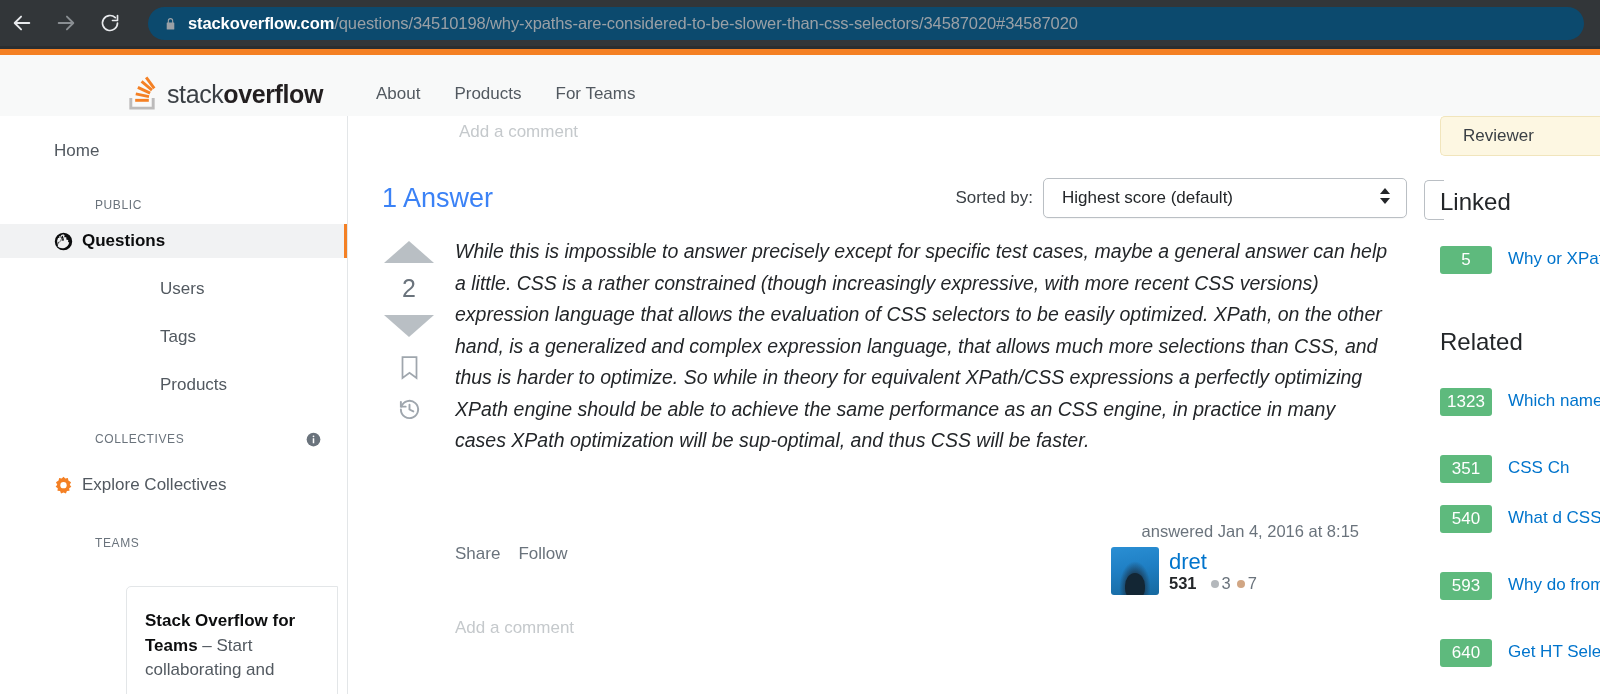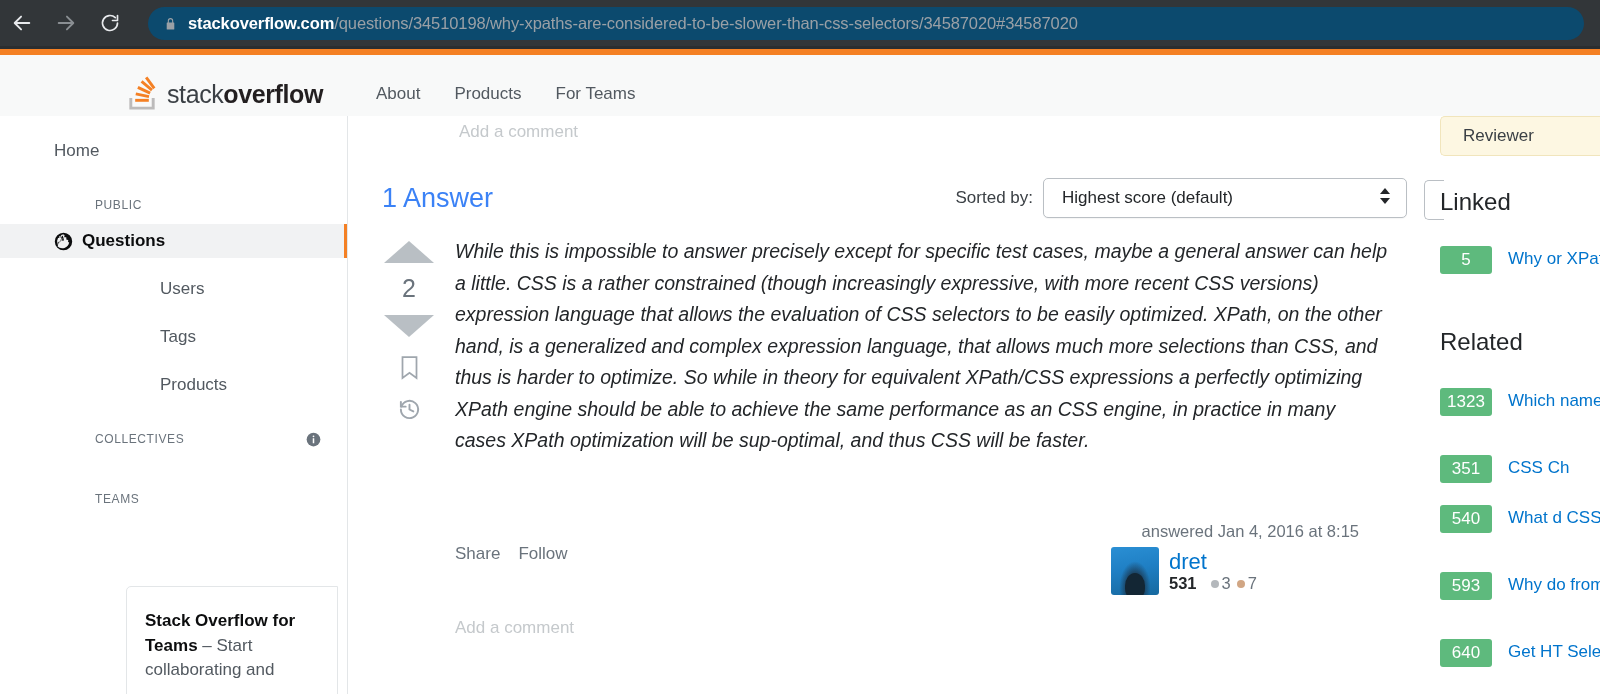--- a/index.html
+++ b/index.html
@@ -347,20 +347,29 @@
 
       <div class="sb-head" style="margin-top:30px;">
         <span>COLLECTIVES</span>
         <span class="info-ico">
           <svg width="15" height="15" viewBox="0 0 24 24" fill="#6a737c">
               <circle cx="12" cy="12" r="11"></circle>
               <rect x="10.8" y="10" width="2.4" height="8" fill="#fff"></rect>
               <circle cx="12" cy="6.8" r="1.4" fill="#fff"></circle>
             </svg>
         </span>
+      </div>
+      <div class="sb-item" style="margin-top:10px;">
+        <span class="sb-ico">
+          <svg width="19" height="19" viewBox="0 0 24 24" fill="#f48024">
+              <path d="M12 .8l2.3 2.4 3.2-.7.7 3.2L21.5 8l-1.6 2.9 2 2.6-2.7 1.9.4 3.3-3.3.3-1.2 3.1-3.1-1.3-3.1 1.3-1.2-3.1-3.3-.3.4-3.3-2.7-1.9 2-2.6L2.5 8l3.3-2.3.7-3.2 3.2.7z"></path>
+              <circle cx="12" cy="11.6" r="4" fill="#fff"></circle>
+            </svg>
+        </span>
+        <span>Explore Collectives</span>
       </div>
 
       <div class="sb-head" style="margin-top:34px;">
         <span>TEAMS</span>
       </div>
 
       <div class="teams-card">
         <b>Stack Overflow for Teams</b><span> – Start collaborating and</span>
       </div>
     </div>

